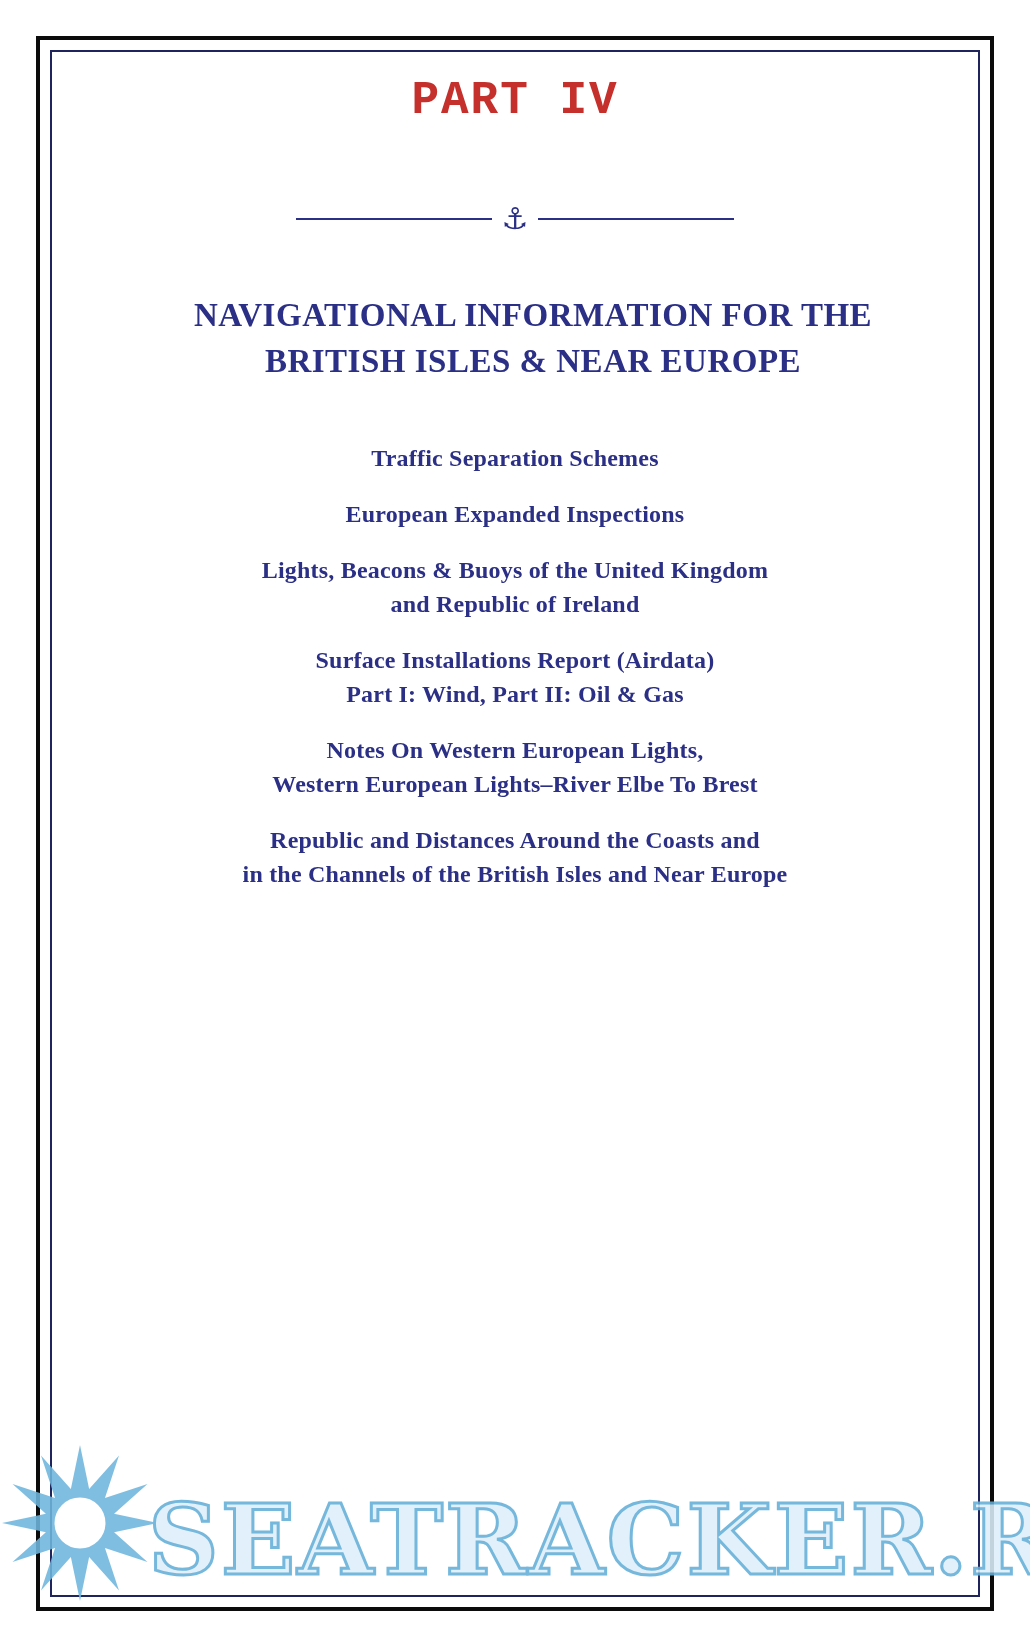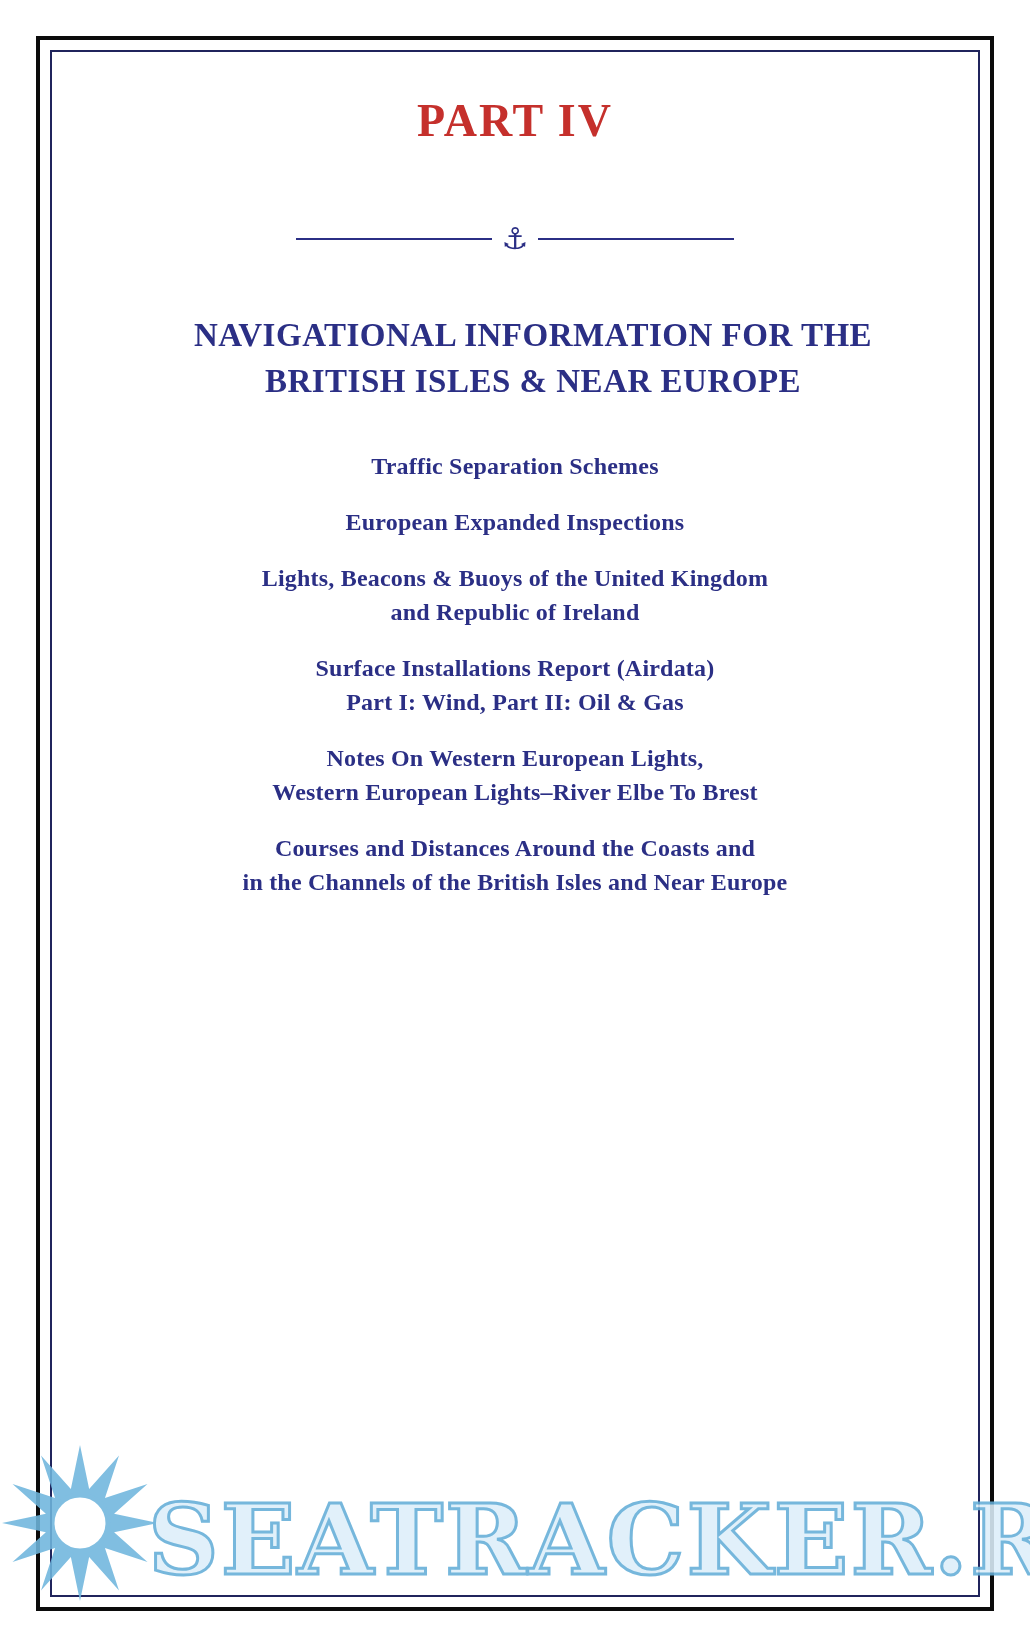--- a/index.html
+++ b/index.html
@@ -11,43 +11,43 @@
   .outer-border{
     position:absolute;inset:36px;border:4px solid #0b0b0b;
   }
   .inner-border{
     position:absolute;inset:10px;border:2px solid #20245c;
   }
   .content{
     position:absolute;inset:0;text-align:center;color:#2b2f85;
   }
   .part-title{
-    margin-top:93px;
+    margin-top:73px;
     font-size:46px;font-weight:bold;letter-spacing:2px;
-    color:#c5302c;line-height:56px;
+    color:#c5302c;line-height:56px;font-family:Liberation Mono, monospace;
   }
   .divider{
     margin-top:72px;height:36px;
     display:flex;align-items:center;justify-content:center;
   }
   .divider .line{
     width:196px;height:2px;background:#2b2f85;
   }
   .divider .anchor{
     font-family:"DejaVu Sans",sans-serif;
     font-size:30px;color:#2b2f85;margin:0 10px;line-height:36px;
   }
   .main-heading{
     margin-top:55px;
     font-size:33px;font-weight:bold;line-height:46px;
     letter-spacing:0.5px;
     padding-left:36px;
   }
   .items{
-    margin-top:45px;
+    margin-top:57px;
   }
   .item{
     font-size:24px;font-weight:bold;line-height:34px;
     white-space:pre-line;margin-bottom:22px;
     letter-spacing:0.2px;
   }
   .watermark{
     position:absolute;left:0;right:0;bottom:40px;height:170px;
     pointer-events:none;opacity:0.88;
   }
@@ -87,21 +87,21 @@
 
   <div class="items">
     <div class="item">Traffic Separation Schemes</div>
     <div class="item">European Expanded Inspections</div>
     <div class="item">Lights, Beacons &amp; Buoys of the United Kingdom
 and Republic of Ireland</div>
     <div class="item">Surface Installations Report (Airdata)
 Part I: Wind, Part II: Oil &amp; Gas</div>
     <div class="item">Notes On Western European Lights,
 Western European Lights–River Elbe To Brest</div>
-    <div class="item">Courses and Distances Around the Coasts and
+    <div class="item">Republic and Distances Around the Coasts and
 in the Channels of the British Isles and Near Europe</div>
   </div>
 </div>
 
 <div class="watermark">
   <svg class="sunburst" viewBox="0 0 150 150" xmlns="http://www.w3.org/2000/svg">
     <polygon fill="#6fb6dd" points="150,75 107.8,83.8 139.9,112.5 99,99 112.5,139.9 83.8,107.8 75,150 66.2,107.8 37.5,139.9 51,99 10.1,112.5 42.2,83.8 0,75 42.2,66.2 10.1,37.5 51,51 37.5,10.1 66.2,42.2 75,0 83.8,42.2 112.5,10.1 99,51 139.9,37.5 107.8,66.2"></polygon>
     <circle cx="75" cy="75" r="27" fill="#ffffff" stroke="#6fb6dd" stroke-width="5"></circle>
   </svg>
   <div class="wm-text">SEATRACKER.RU</div>

